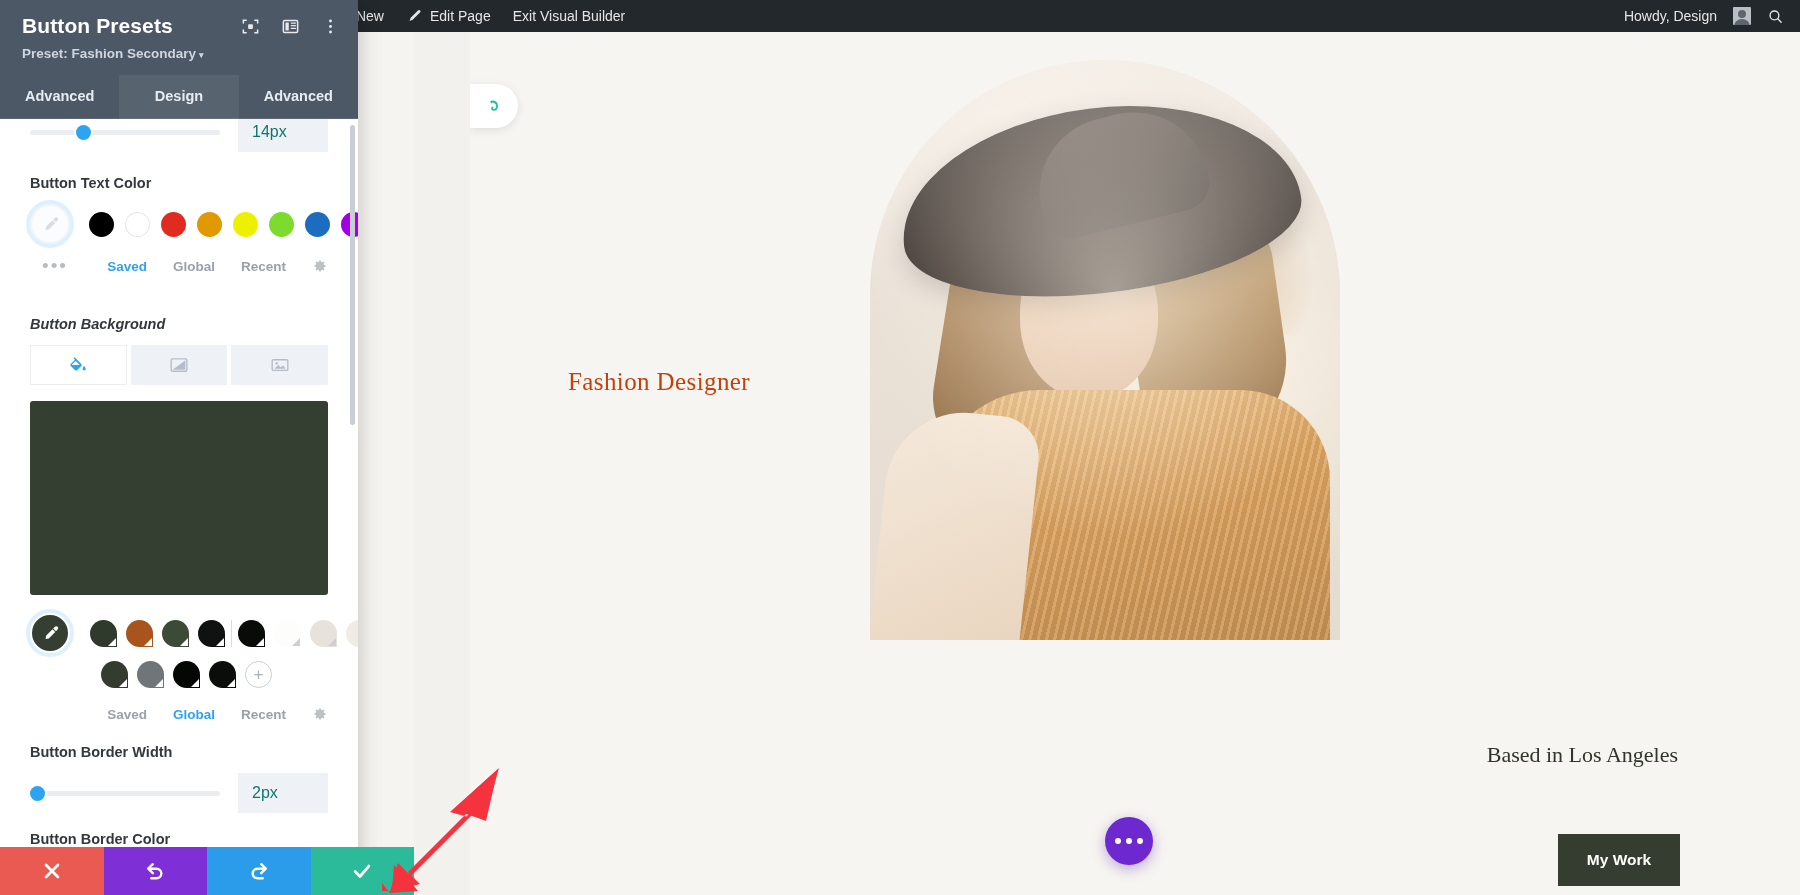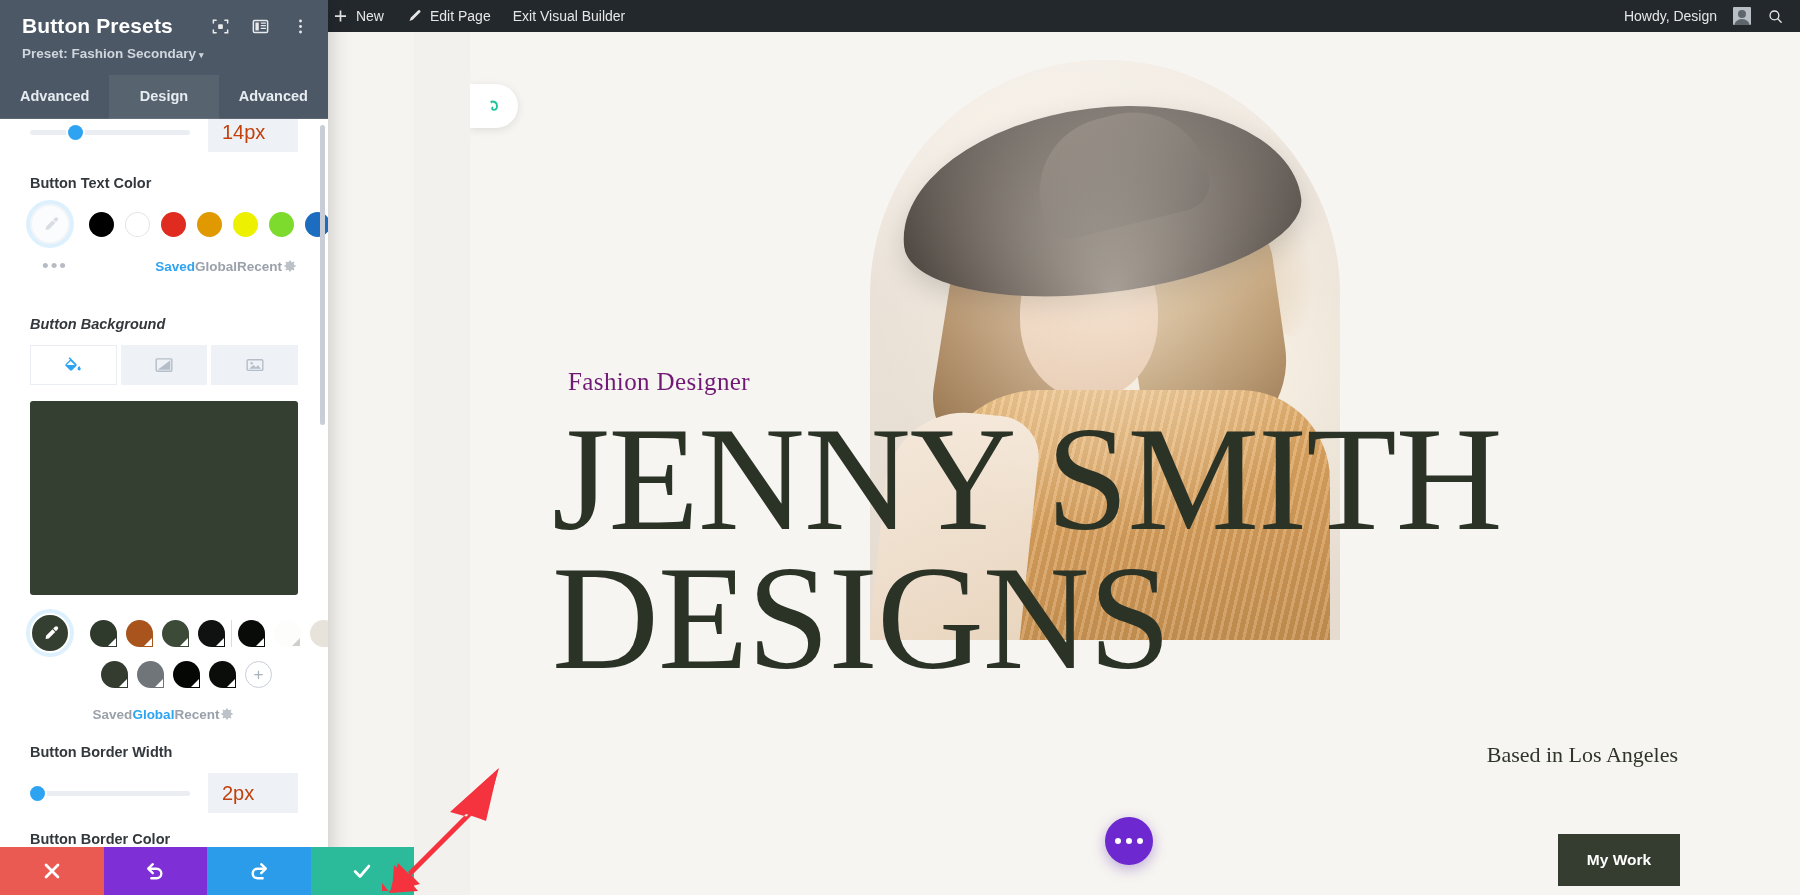--- a/index.html
+++ b/index.html
@@ -36,21 +36,21 @@
     border-radius:50%; background:#5d666d;
   }
   .avatar-box::after {
     content:""; position:absolute; left:1px; top:12px; width:16px; height:9px;
     border-radius:8px 8px 0 0; background:#5d666d;
   }
   .search-ic { margin-left: 16px; margin-right: 6px; }
 
   
   #divi-panel {
-    position: absolute; left: 0; top: 0; width: 328px; height: 895px;
+    position: absolute; left: 0; top: 0; width: 358px; height: 895px;
     background: #ffffff; z-index: 80;
     display: flex; flex-direction: column;
     box-shadow: 0 2px 22px rgba(0,0,0,0.22);
   }
   #panel-header {
     background: #4c5866; color: #fff;
     padding: 14px 18px 0 22px; flex: 0 0 auto;
     position: relative;
   }
   .ph-titlerow { display:flex; align-items:flex-start; }
@@ -83,22 +83,22 @@
   .slider-row { display: flex; align-items: center; gap: 0; height: 42px; }
   .slider-track {
     flex: 1 1 auto; height: 5px; background: #eaeef3; border-radius: 3px;
     position: relative; margin-right: 18px;
   }
   .slider-knob {
     position: absolute; width: 15px; height: 15px; border-radius: 50%;
     background: #2ea3f2; top: -5px; box-shadow: 0 0 0 2px #fff;
   }
   .slider-val {
-    width: 90px; height: 40px; background: #eef2f7; color: #c2410c;
-    font-size: 20px; display: flex; align-items: center;
+    width: 90px; height: 40px; background: #eef2f7; color: #0f766e;
+    font-size: 16px; display: flex; align-items: center;
     padding-left: 14px; flex: 0 0 auto; text-align: center;
   }
 
   .field-label {
     font-size: 14.5px; color: #33383d; font-weight: bold;
     margin: 22px 0 13px 0;
   }
 
   
   .swatch-row { display: flex; align-items: center; }
@@ -141,22 +141,22 @@
   .gsw.addbtn {
     border-radius: 50%; border: 1px solid #c8ced6; background: #fff;
     display:flex; align-items:center; justify-content:center;
     color: #a9b1bb; font-size: 17px; line-height: 1;
   }
   .gsw.addbtn::after { display:none; }
 
   .dots-more { color:#b6bcc4; font-size: 19px; letter-spacing: 2px; line-height: 10px; margin-left: 12px; }
 
   .tabs-meta {
-    display: flex; align-items: center; justify-content: center;
-    margin-top: 14px; height: 20px;
+    display: flex; align-items: center; justify-content: flex-end;
+    gap: 26px; margin-top: 14px; height: 20px;
   }
   .tabs-meta span { font-size: 13.5px; color: #9aa1ab; font-weight: bold; }
   .tabs-meta span.on { color: #2ea3f2; }
   .gear-ic { width: 16px; height: 16px; display:block; opacity:.65; }
 
   
   .bgtype-row { display: flex; gap: 4px; margin-top: 3px; }
   .bgtype {
     flex: 1; height: 40px; background: #eef2f7;
     display: flex; align-items: center; justify-content: center;
@@ -254,21 +254,21 @@
   .ph-light {
     position:absolute; inset: 0;
     background:
       radial-gradient(circle at 52% 40%, rgba(255,248,236,0.55) 0%, rgba(255,248,236,0) 58%),
       linear-gradient(180deg, rgba(255,252,246,0.35) 0%, rgba(255,252,246,0) 40%);
   }
 
   #hero-label {
     position: absolute; left: 98px; top: 336px;
     font-family: "Liberation Serif", serif;
-    font-size: 25px; color: #701a75; letter-spacing: 0.4px;
+    font-size: 25px; color: #c2410c; letter-spacing: 0.4px;
   }
   #hero-h1 {
     position: absolute; left: 82px; top: 378px; width: 1100px;
     font-family: "Liberation Serif", serif;
     color: #2b3327; font-weight: normal;
     font-size: 148px; line-height: 0.94; letter-spacing: -1px;
   }
   #hero-h1 .l2 { display:block; }
   #hero-sub {
     position: absolute; right: 122px; top: 710px;
@@ -368,24 +368,20 @@
     </div>
     <div class="ph-sweater">
       <div class="ph-sweater-knit"></div>
     </div>
     <div class="ph-arm"></div>
     <div class="ph-light"></div>
   </div>
 
   <div id="hero-label">Fashion Designer</div>
 
-  <h1 id="hero-h1">
-    <span>JENNY SMITH</span>
-    <span class="l2">DESIGNS</span>
-  </h1>
 
   <div id="hero-sub">Based in Los Angeles</div>
 
   <a id="hero-btn">My Work</a>
 
   <div id="fab-more">
     <i></i>
     <i></i>
     <i></i>
   </div>

